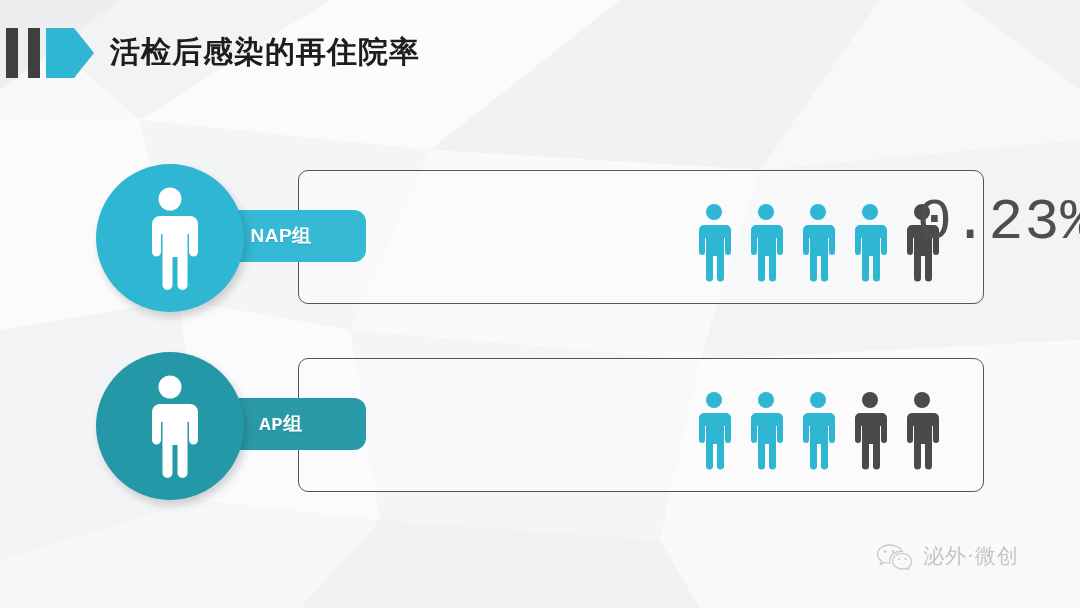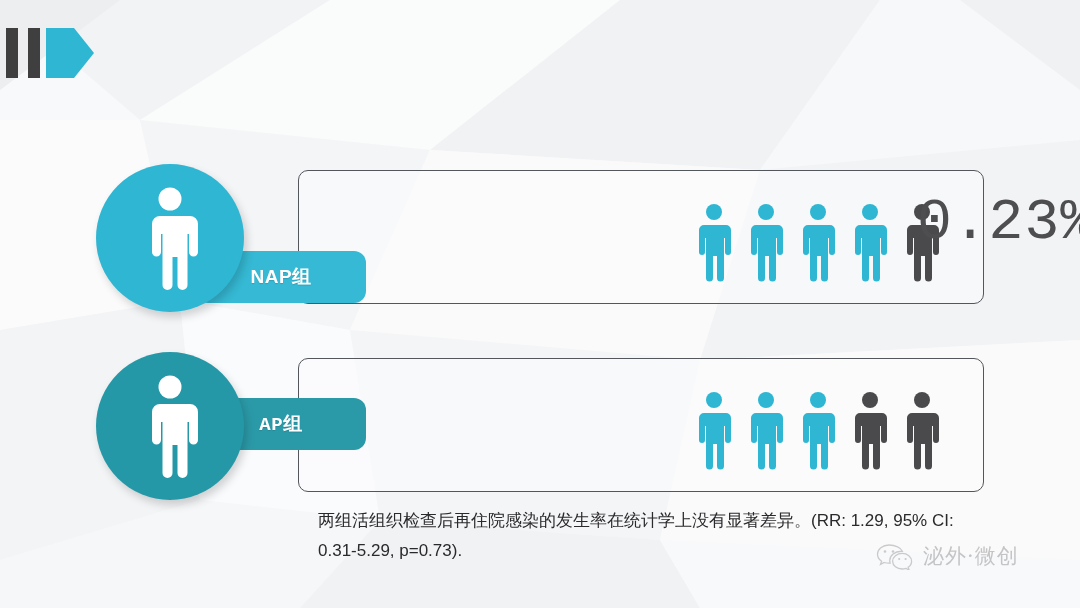--- a/index.html
+++ b/index.html
@@ -91,21 +91,21 @@
     left: 196px;
     top: 46px;
     width: 170px;
     height: 52px;
     border-radius: 12px;
     box-sizing: border-box;
     display: flex;
     align-items: center;
     justify-content: center;
   }
-  .pill-nap { background: #35b9d4; margin-top: 41px; }
+  .pill-nap { background: #35b9d4; }
   .pill-ap  { background: #2b9aa8; font-family: Liberation Mono, monospace; }
   .pill-label {
     color: #ffffff;
     font-size: 19px;
     font-weight: bold;
     letter-spacing: 0.5px;
     text-shadow: 0 1px 1px rgba(0,0,0,0.12);
   }
 
   .circle {
@@ -208,20 +208,21 @@
     <polygon points="0,0 120,0 0,90" fill="#eceef0"></polygon>
     <polygon points="960,0 1080,0 1080,90" fill="#f0f1f3"></polygon>
   </svg>
 
   <div class="header">
     <div class="bar-a"></div>
     <div class="bar-b"></div>
     <svg class="arrow-shape" viewBox="0 0 48 50">
       <polygon points="0,0 28,0 48,25 28,50 0,50" fill="#2fb6d2"></polygon>
     </svg>
+    <div class="title-text">活检后感染的再住院率</div>
   </div>
 
   <div class="row row-nap">
 
     <div class="card">
       <div class="figures">
         <svg class="figure" viewBox="0 0 38 80">
           <circle cx="19" cy="9" r="8" fill="#2fb6d2"></circle>
           <path d="M7 22 h24 a5 5 0 0 1 5 5 v22 a3 3 0 0 1 -6 0 v-14 h-1 v40 a3.5 3.5 0 0 1 -7 0 v-22 h-4 v22 a3.5 3.5 0 0 1 -7 0 v-40 h-1 v14 a3 3 0 0 1 -6 0 v-22 a5 5 0 0 1 5 -5 z" fill="#2fb6d2"></path>
         </svg>
@@ -289,21 +290,20 @@
     </div>
 
     <div class="circle circle-ap">
       <svg class="circle-person" viewBox="0 0 62 104">
         <circle cx="31" cy="13" r="11.5" fill="#ffffff"></circle>
         <path d="M11 30 h40 a8 8 0 0 1 8 8 v28 a4.5 4.5 0 0 1 -9 0 v-18 h-1.5 v51 a5 5 0 0 1 -10 0 v-28 h-5 v28 a5 5 0 0 1 -10 0 v-51 h-1.5 v18 a4.5 4.5 0 0 1 -9 0 v-28 a8 8 0 0 1 8 -8 z" fill="#ffffff"></path>
       </svg>
     </div>
   </div>
 
-  <div class="caption">两组活组织检查后再住院感染的发生率在统计学上没有显著差异。(RR: 1.29, 95% CI: 0.31-5.29, p=0.73).</div>
 
   <div class="watermark">
     <svg width="38" height="28" viewBox="0 0 38 28">
       <path d="M13 3 C6.5 3 1.5 7.2 1.5 12.2 c0 2.8 1.6 5.3 4.1 7 l-1.1 3.2 3.7 -1.9 c1.5 0.45 3.1 0.7 4.8 0.7 0.4 0 0.8 -0.02 1.2 -0.05 -0.3 -0.85 -0.45 -1.75 -0.45 -2.7 0 -5.1 5.1 -9.2 11.4 -9.2 0.42 0 0.83 0.02 1.23 0.06 C24.9 6.1 19.5 3 13 3 z" fill="none" stroke="#8a8a8e" stroke-width="1.3"></path>
       <circle cx="9" cy="9.5" r="1.3" fill="#8a8a8e"></circle>
       <circle cx="17" cy="9.5" r="1.3" fill="#8a8a8e"></circle>
       <path d="M26.2 11.4 c-5.3 0 -9.6 3.5 -9.6 7.8 0 4.3 4.3 7.8 9.6 7.8 1.3 0 2.6 -0.22 3.75 -0.6 l3.1 1.6 -0.9 -2.7 c2.1 -1.45 3.45 -3.6 3.45 -6.1 0 -4.3 -4.3 -7.8 -9.4 -7.8 z" fill="none" stroke="#8a8a8e" stroke-width="1.3"></path>
       <circle cx="23.2" cy="17" r="1.1" fill="#8a8a8e"></circle>
       <circle cx="29.6" cy="17" r="1.1" fill="#8a8a8e"></circle>
     </svg>

